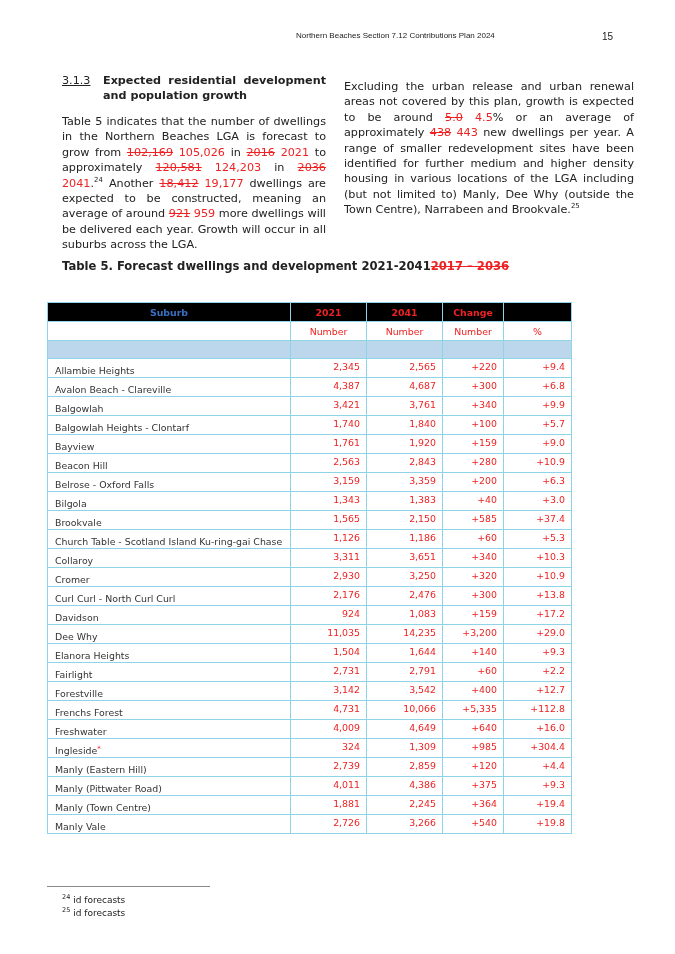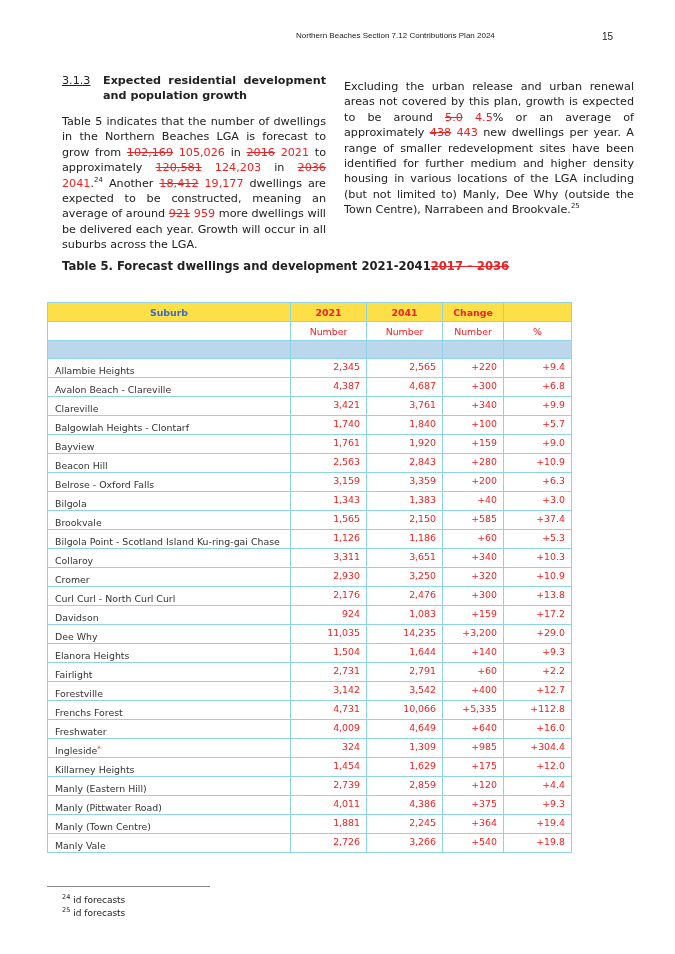--- a/index.html
+++ b/index.html
@@ -20,21 +20,21 @@
   sup { font-size: 7px; line-height: 0; vertical-align: super; }
   .table-title { position: absolute; left: 62px; top: 259px; font-size: 11.6px; font-weight: bold; margin: 0; white-space: nowrap; }
   .table-title .del { text-decoration: line-through; }
   table.forecast { position: absolute; left: 47px; top: 302px; border-collapse: collapse; width: 524px; table-layout: fixed; }
   table.forecast td, table.forecast th { border: 1px solid #8fd3e6; font-size: 9.4px; padding: 0 6px; height: 18px; box-sizing: border-box; }
   table.forecast col.c-sub { width: 243px; }
   table.forecast col.c-2021 { width: 76px; }
   table.forecast col.c-2041 { width: 76px; }
   table.forecast col.c-chg { width: 61px; }
   table.forecast col.c-pct { width: 68px; }
-  tr.h1 th { background: #fde047; font-weight: bold; color: #ee2222; text-align: center; height: 19px; }
+  tr.h1 th { background: #000000; font-weight: bold; color: #ee2222; text-align: center; height: 19px; }
   tr.h1 th.suburb-head { color: #3a6fc4; }
   tr.h2 th { background: #ffffff; font-weight: normal; color: #ee2222; text-align: center; height: 19px; }
   tr.h3 td { background: #bcd7ec; height: 18px; }
   tr.data td { height: 19px; vertical-align: bottom; padding-bottom: 1px; }
   tr.data td.sub { color: #333; text-align: left; padding-left: 7px; }
   tr.data td.num { color: #ee2222; text-align: right; vertical-align: top; padding-top: 2px; padding-bottom: 0; }
   .footnote-rule { position: absolute; left: 47px; top: 886px; width: 163px; height: 1px; background: #888; }
   .footnotes { position: absolute; left: 62px; top: 894px; font-size: 9px; line-height: 13px; }
   .footnotes sup { font-size: 6.5px; }
 </style>
@@ -98,21 +98,21 @@
         <td class="num"><span>+9.4</span></td>
       </tr>
       <tr class="data">
         <td class="sub"><span>Avalon Beach - Clareville</span></td>
         <td class="num"><span>4,387</span></td>
         <td class="num"><span>4,687</span></td>
         <td class="num"><span>+300</span></td>
         <td class="num"><span>+6.8</span></td>
       </tr>
       <tr class="data">
-        <td class="sub"><span>Clareville</span></td>
+        <td class="sub"><span>Balgowlah</span></td>
         <td class="num"><span>3,421</span></td>
         <td class="num"><span>3,761</span></td>
         <td class="num"><span>+340</span></td>
         <td class="num"><span>+9.9</span></td>
       </tr>
       <tr class="data">
         <td class="sub"><span>Balgowlah Heights - Clontarf</span></td>
         <td class="num"><span>1,740</span></td>
         <td class="num"><span>1,840</span></td>
         <td class="num"><span>+100</span></td>
@@ -147,21 +147,21 @@
         <td class="num"><span>+3.0</span></td>
       </tr>
       <tr class="data">
         <td class="sub"><span>Brookvale</span></td>
         <td class="num"><span>1,565</span></td>
         <td class="num"><span>2,150</span></td>
         <td class="num"><span>+585</span></td>
         <td class="num"><span>+37.4</span></td>
       </tr>
       <tr class="data">
-        <td class="sub"><span>Bilgola Point - Scotland Island Ku-ring-gai Chase</span></td>
+        <td class="sub"><span>Church Table - Scotland Island Ku-ring-gai Chase</span></td>
         <td class="num"><span>1,126</span></td>
         <td class="num"><span>1,186</span></td>
         <td class="num"><span>+60</span></td>
         <td class="num"><span>+5.3</span></td>
       </tr>
       <tr class="data">
         <td class="sub"><span>Collaroy</span></td>
         <td class="num"><span>3,311</span></td>
         <td class="num"><span>3,651</span></td>
         <td class="num"><span>+340</span></td>
@@ -231,27 +231,20 @@
         <td class="num"><span>+16.0</span></td>
       </tr>
       <tr class="data">
         <td class="sub"><span>Ingleside</span><span class="red" style="font-size: 7px; vertical-align: top;">*</span></td>
         <td class="num"><span>324</span></td>
         <td class="num"><span>1,309</span></td>
         <td class="num"><span>+985</span></td>
         <td class="num"><span>+304.4</span></td>
       </tr>
       <tr class="data">
-        <td class="sub"><span>Killarney Heights</span></td>
-        <td class="num"><span>1,454</span></td>
-        <td class="num"><span>1,629</span></td>
-        <td class="num"><span>+175</span></td>
-        <td class="num"><span>+12.0</span></td>
-      </tr>
-      <tr class="data">
         <td class="sub"><span>Manly (Eastern Hill)</span></td>
         <td class="num"><span>2,739</span></td>
         <td class="num"><span>2,859</span></td>
         <td class="num"><span>+120</span></td>
         <td class="num"><span>+4.4</span></td>
       </tr>
       <tr class="data">
         <td class="sub"><span>Manly (Pittwater Road)</span></td>
         <td class="num"><span>4,011</span></td>
         <td class="num"><span>4,386</span></td>

